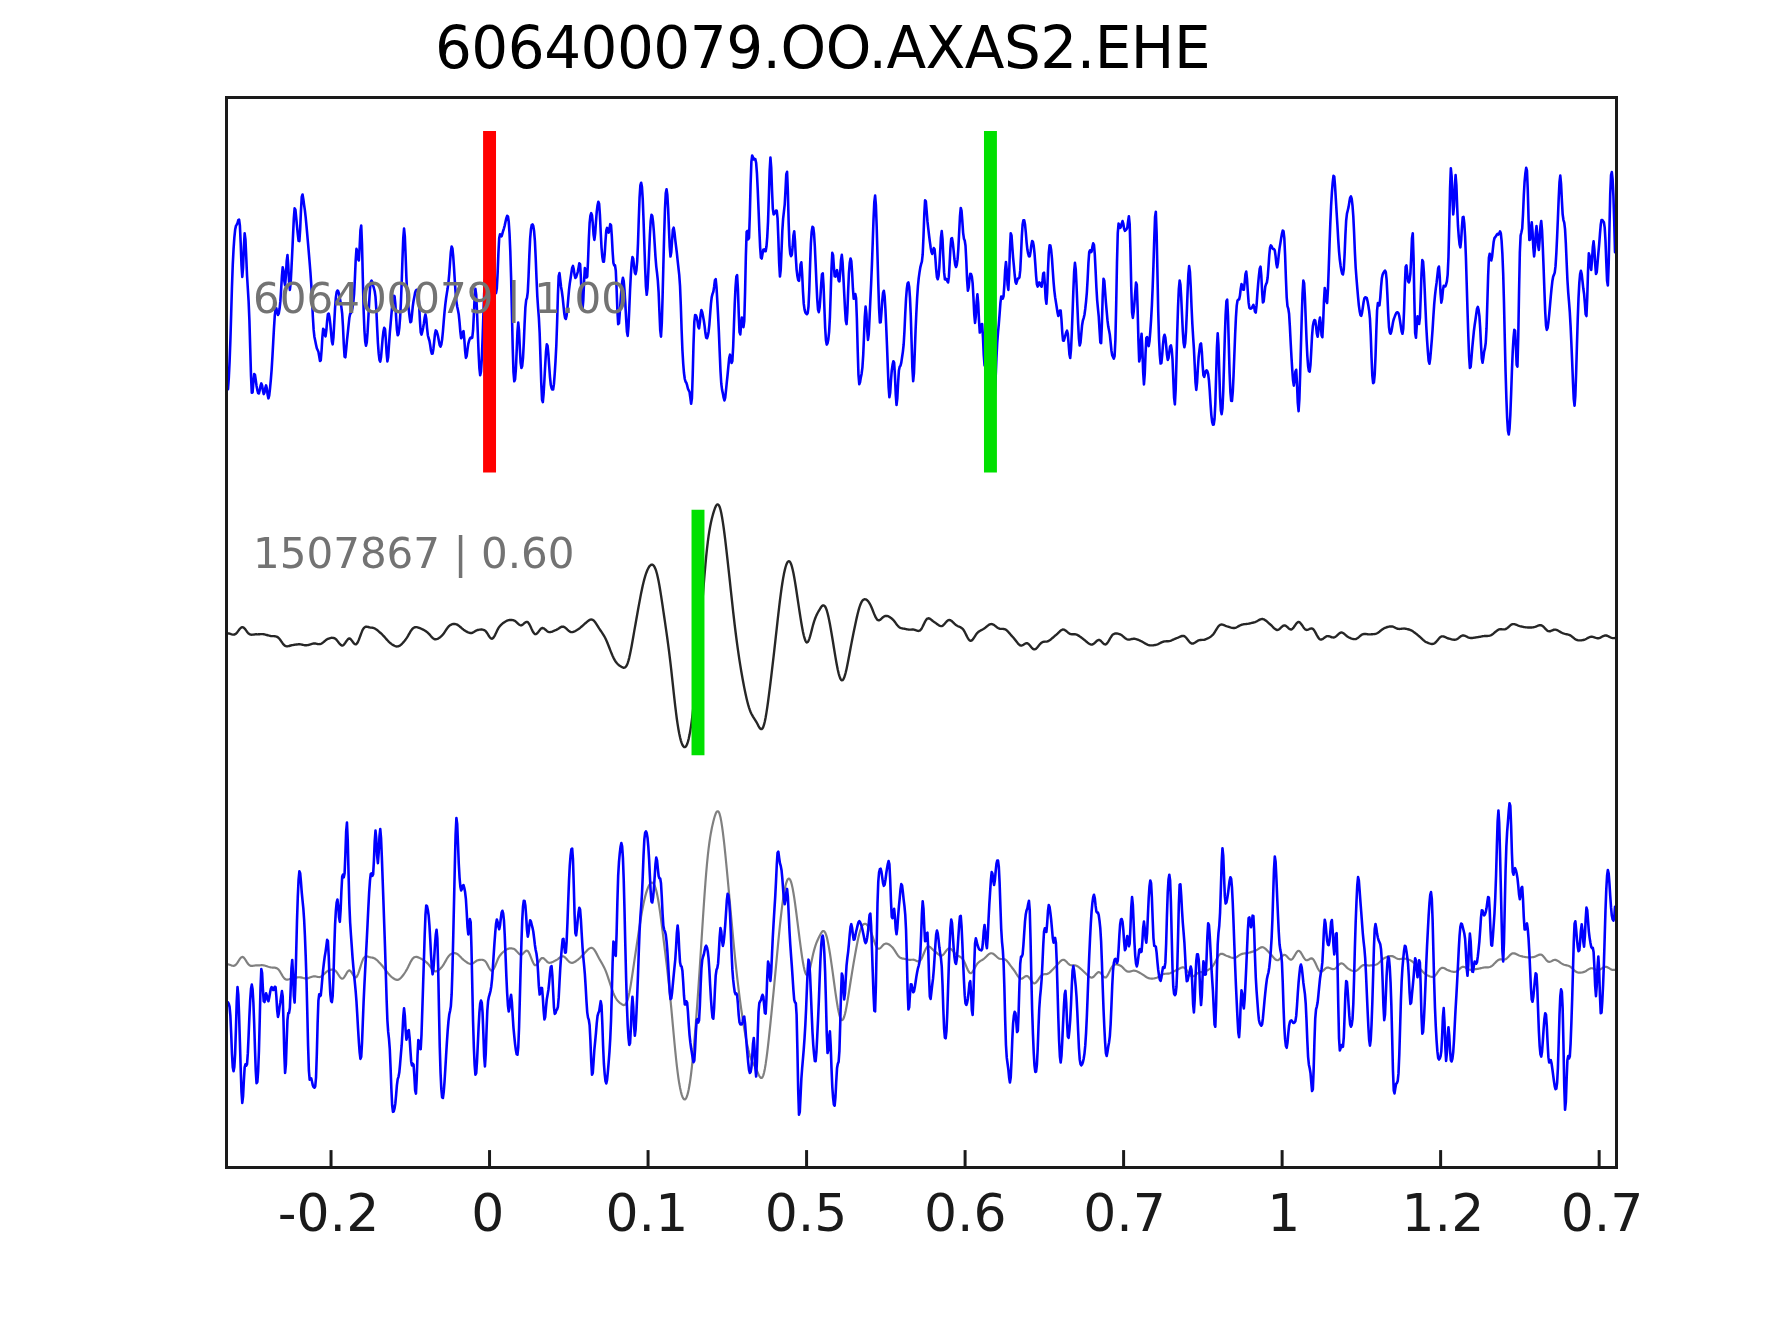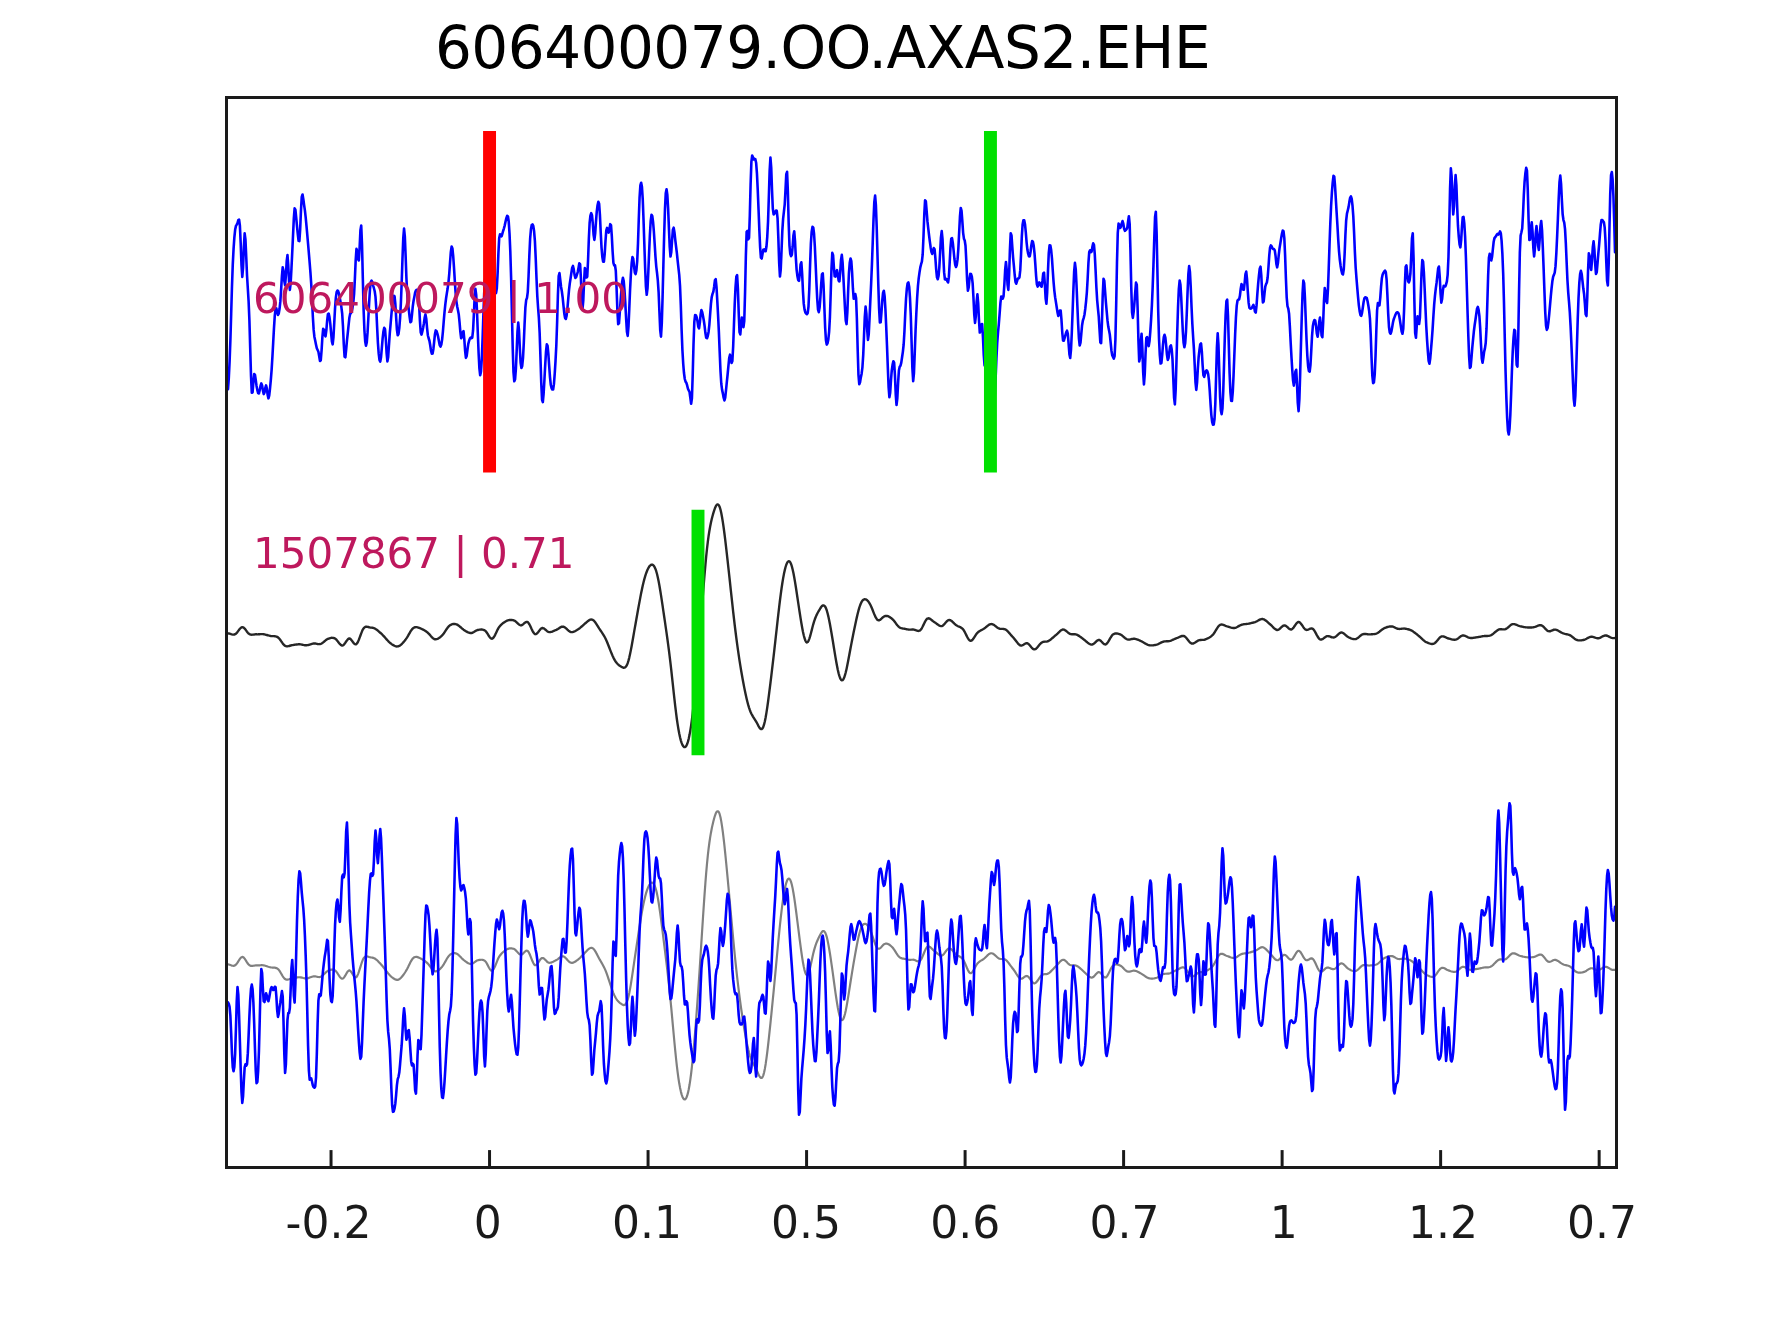--- a/index.html
+++ b/index.html
@@ -47,39 +47,39 @@
     position: absolute;
     left: 0;
     top: 0;
     width: 100%;
     height: 100%;
     display: block;
   }
   .trace-label {
     position: absolute;
     font-size: 42px;
-    color: #be185d;
+    color: #737373;
     white-space: nowrap;
     letter-spacing: 0px;
   }
   #label-target { left: 25px; top: 175px; }
   #label-template { left: 25px; top: 430px; }
 
   #xaxis-ticklabels {
     position: absolute;
     left: 225px;
     top: 1183px;
     width: 1393px;
     height: 60px;
   }
   .xtick-label {
     position: absolute;
-    top: 14px;
+    top: 0;
     transform: translateX(-50%);
-    font-size: 44px;
+    font-size: 52px;
     color: #1a1a1a;
     white-space: nowrap;
   }
   .tick-mark {
     stroke: #1a1a1a;
     stroke-width: 3;
   }
 </style>
 </head>
 <body>
@@ -115,21 +115,21 @@
           <line class="tick-mark" x1="581.08" y1="1073" x2="581.08" y2="1057"></line>
           <line class="tick-mark" x1="740.28" y1="1073" x2="740.28" y2="1057"></line>
           <line class="tick-mark" x1="899.48" y1="1073" x2="899.48" y2="1057"></line>
           <line class="tick-mark" x1="1058.68" y1="1073" x2="1058.68" y2="1057"></line>
           <line class="tick-mark" x1="1217.88" y1="1073" x2="1217.88" y2="1057"></line>
           <line class="tick-mark" x1="1377.08" y1="1073" x2="1377.08" y2="1057"></line>
         </g>
     </svg>
 
     <div class="trace-label" id="label-target">606400079 | 1.00</div>
-    <div class="trace-label" id="label-template">1507867 | 0.71</div>
+    <div class="trace-label" id="label-template">1507867 | 0.60</div>
   </div>
 
   <div id="xaxis-ticklabels">
       <span class="xtick-label" style="left:103.5px">-0.2</span>
       <span class="xtick-label" style="left:262.7px">0</span>
       <span class="xtick-label" style="left:421.9px">0.1</span>
       <span class="xtick-label" style="left:581.1px">0.5</span>
       <span class="xtick-label" style="left:740.3px">0.6</span>
       <span class="xtick-label" style="left:899.5px">0.7</span>
       <span class="xtick-label" style="left:1058.7px">1</span>

